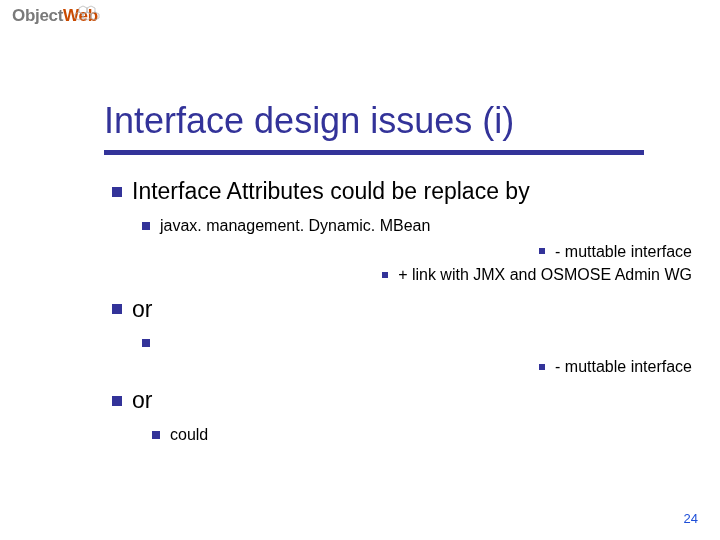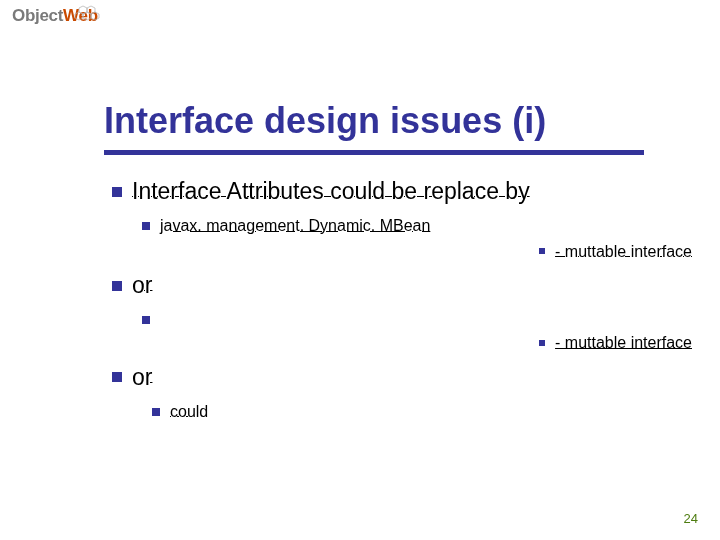--- a/index.html
+++ b/index.html
@@ -43,31 +43,30 @@
   .title-bar {
     width: 540px;
     height: 5px;
     background: #333399;
     margin-top: 8px;
   }
   .title {
     font-family: Verdana, Geneva, sans-serif;
     font-size: 36px;
     color: #333399;
-    font-weight: 700;
+    font-weight: 400;
     letter-spacing: 0px;
   }
   .body {
     position: absolute;
     left: 112px;
     top: 176px;
     width: 580px;
     font-size: 14px;
     line-height: 1.35;
-    text-decoration: underline;
   }
   .lvl1 { margin: 0 0 8px 0; }
   .lvl2 { margin: 0 0 4px 30px; }
   .lvl3 { margin: 0 0 2px 60px; text-align: right; }
   .lvl2b { margin: 0 0 4px 40px; }
   .sq {
     display: inline-block;
     background: #333399;
     vertical-align: middle;
     margin-right: 10px;
@@ -76,21 +75,21 @@
   .sq2 { width: 8px; height: 8px; }
   .sq3 { width: 6px; height: 6px; }
   .t1 { font-size: 23px; vertical-align: middle; }
   .t2 { font-size: 16px; vertical-align: middle; }
   .t3 { font-size: 16px; vertical-align: middle; }
   .slide-num {
     position: absolute;
     right: 22px;
     bottom: 14px;
     font-size: 13px;
-    color: #4d7c0f;
+    color: #1d4ed8;
   }
 </style>
 </head>
 <body>
 
 <div class="slide">
 
   <div class="logo">
     <span class="obj">Object</span><span class="web">Web</span>
   </div>
@@ -115,20 +114,23 @@
       <span class="sq sq1"></span><span class="t1">Interface Attributes could be replace by</span>
     </div>
 
     <div class="lvl2">
       <span class="sq sq2"></span><span class="t2">javax. management. Dynamic. MBean</span>
     </div>
 
     <div class="lvl3">
       <span class="sq sq3"></span><span class="t3">- muttable interface</span>
     </div>
+    <div class="lvl3">
+      <span class="sq sq3"></span><span class="t3">+ link with JMX and OSMOSE Admin WG</span>
+    </div>
 
     <div style="height:6px"></div>
 
     <div class="lvl1">
       <span class="sq sq1"></span><span class="t1">or</span>
     </div>
 
     <div class="lvl2">
       <span class="sq sq2"></span>
     </div>

